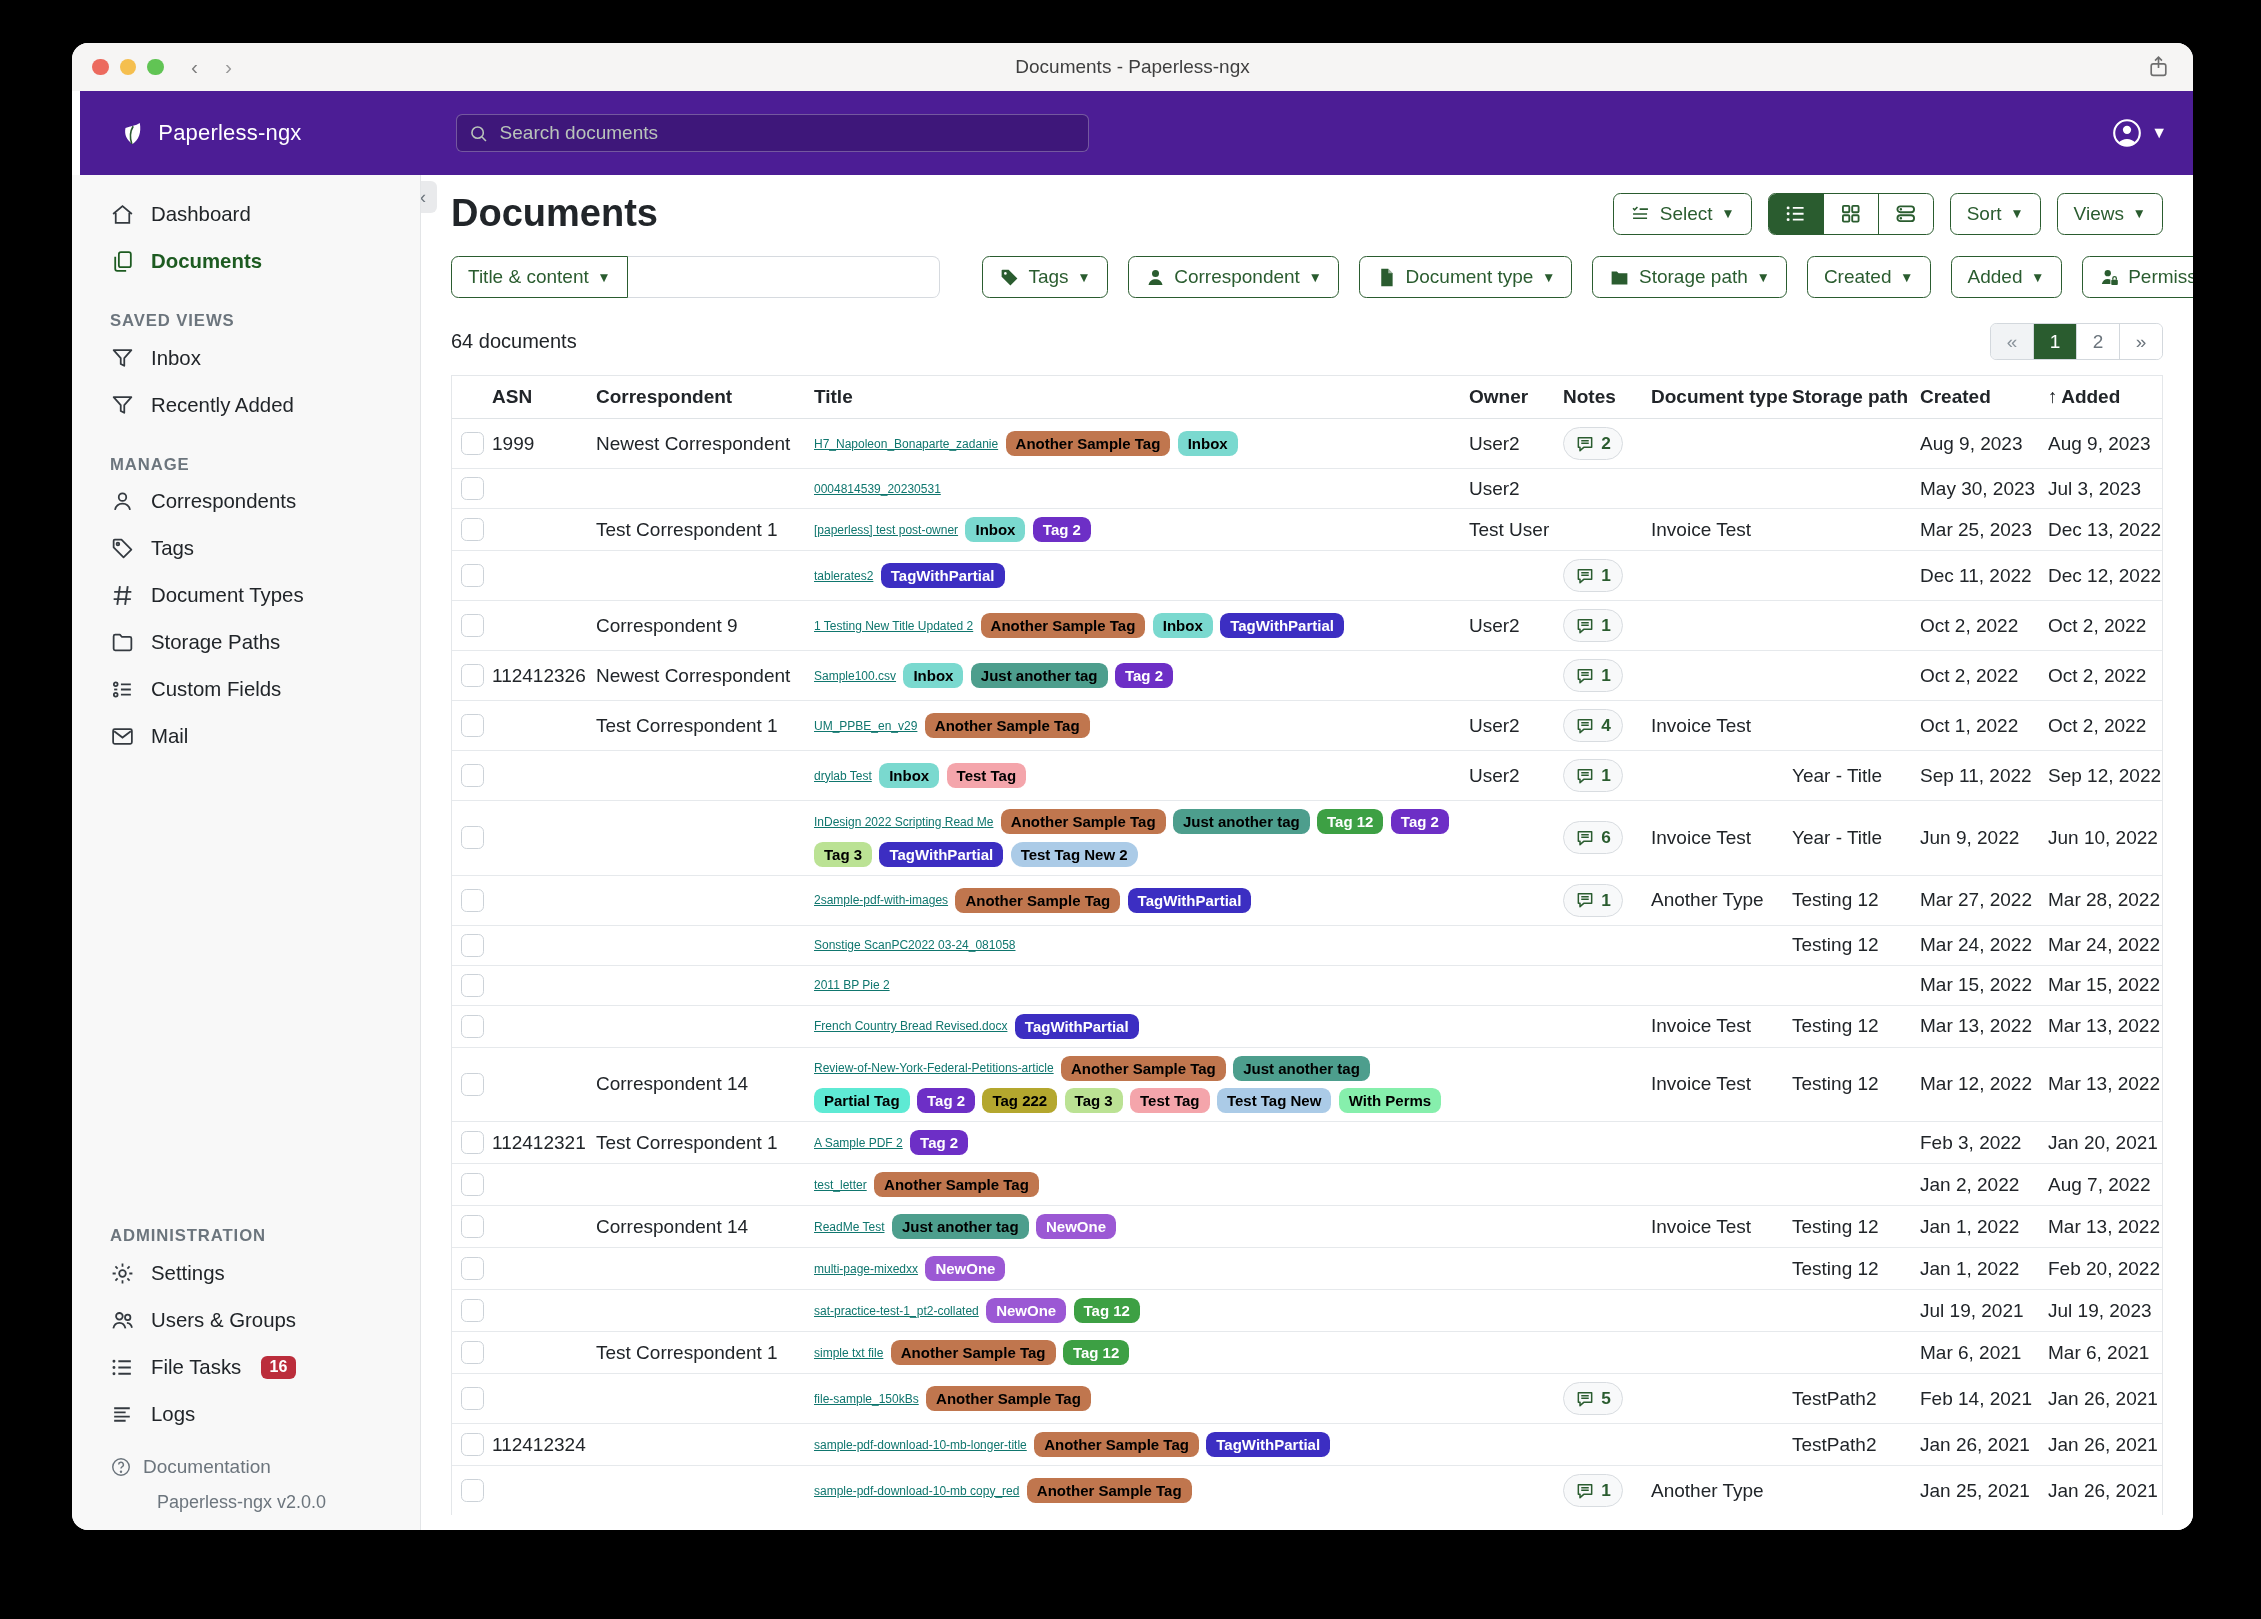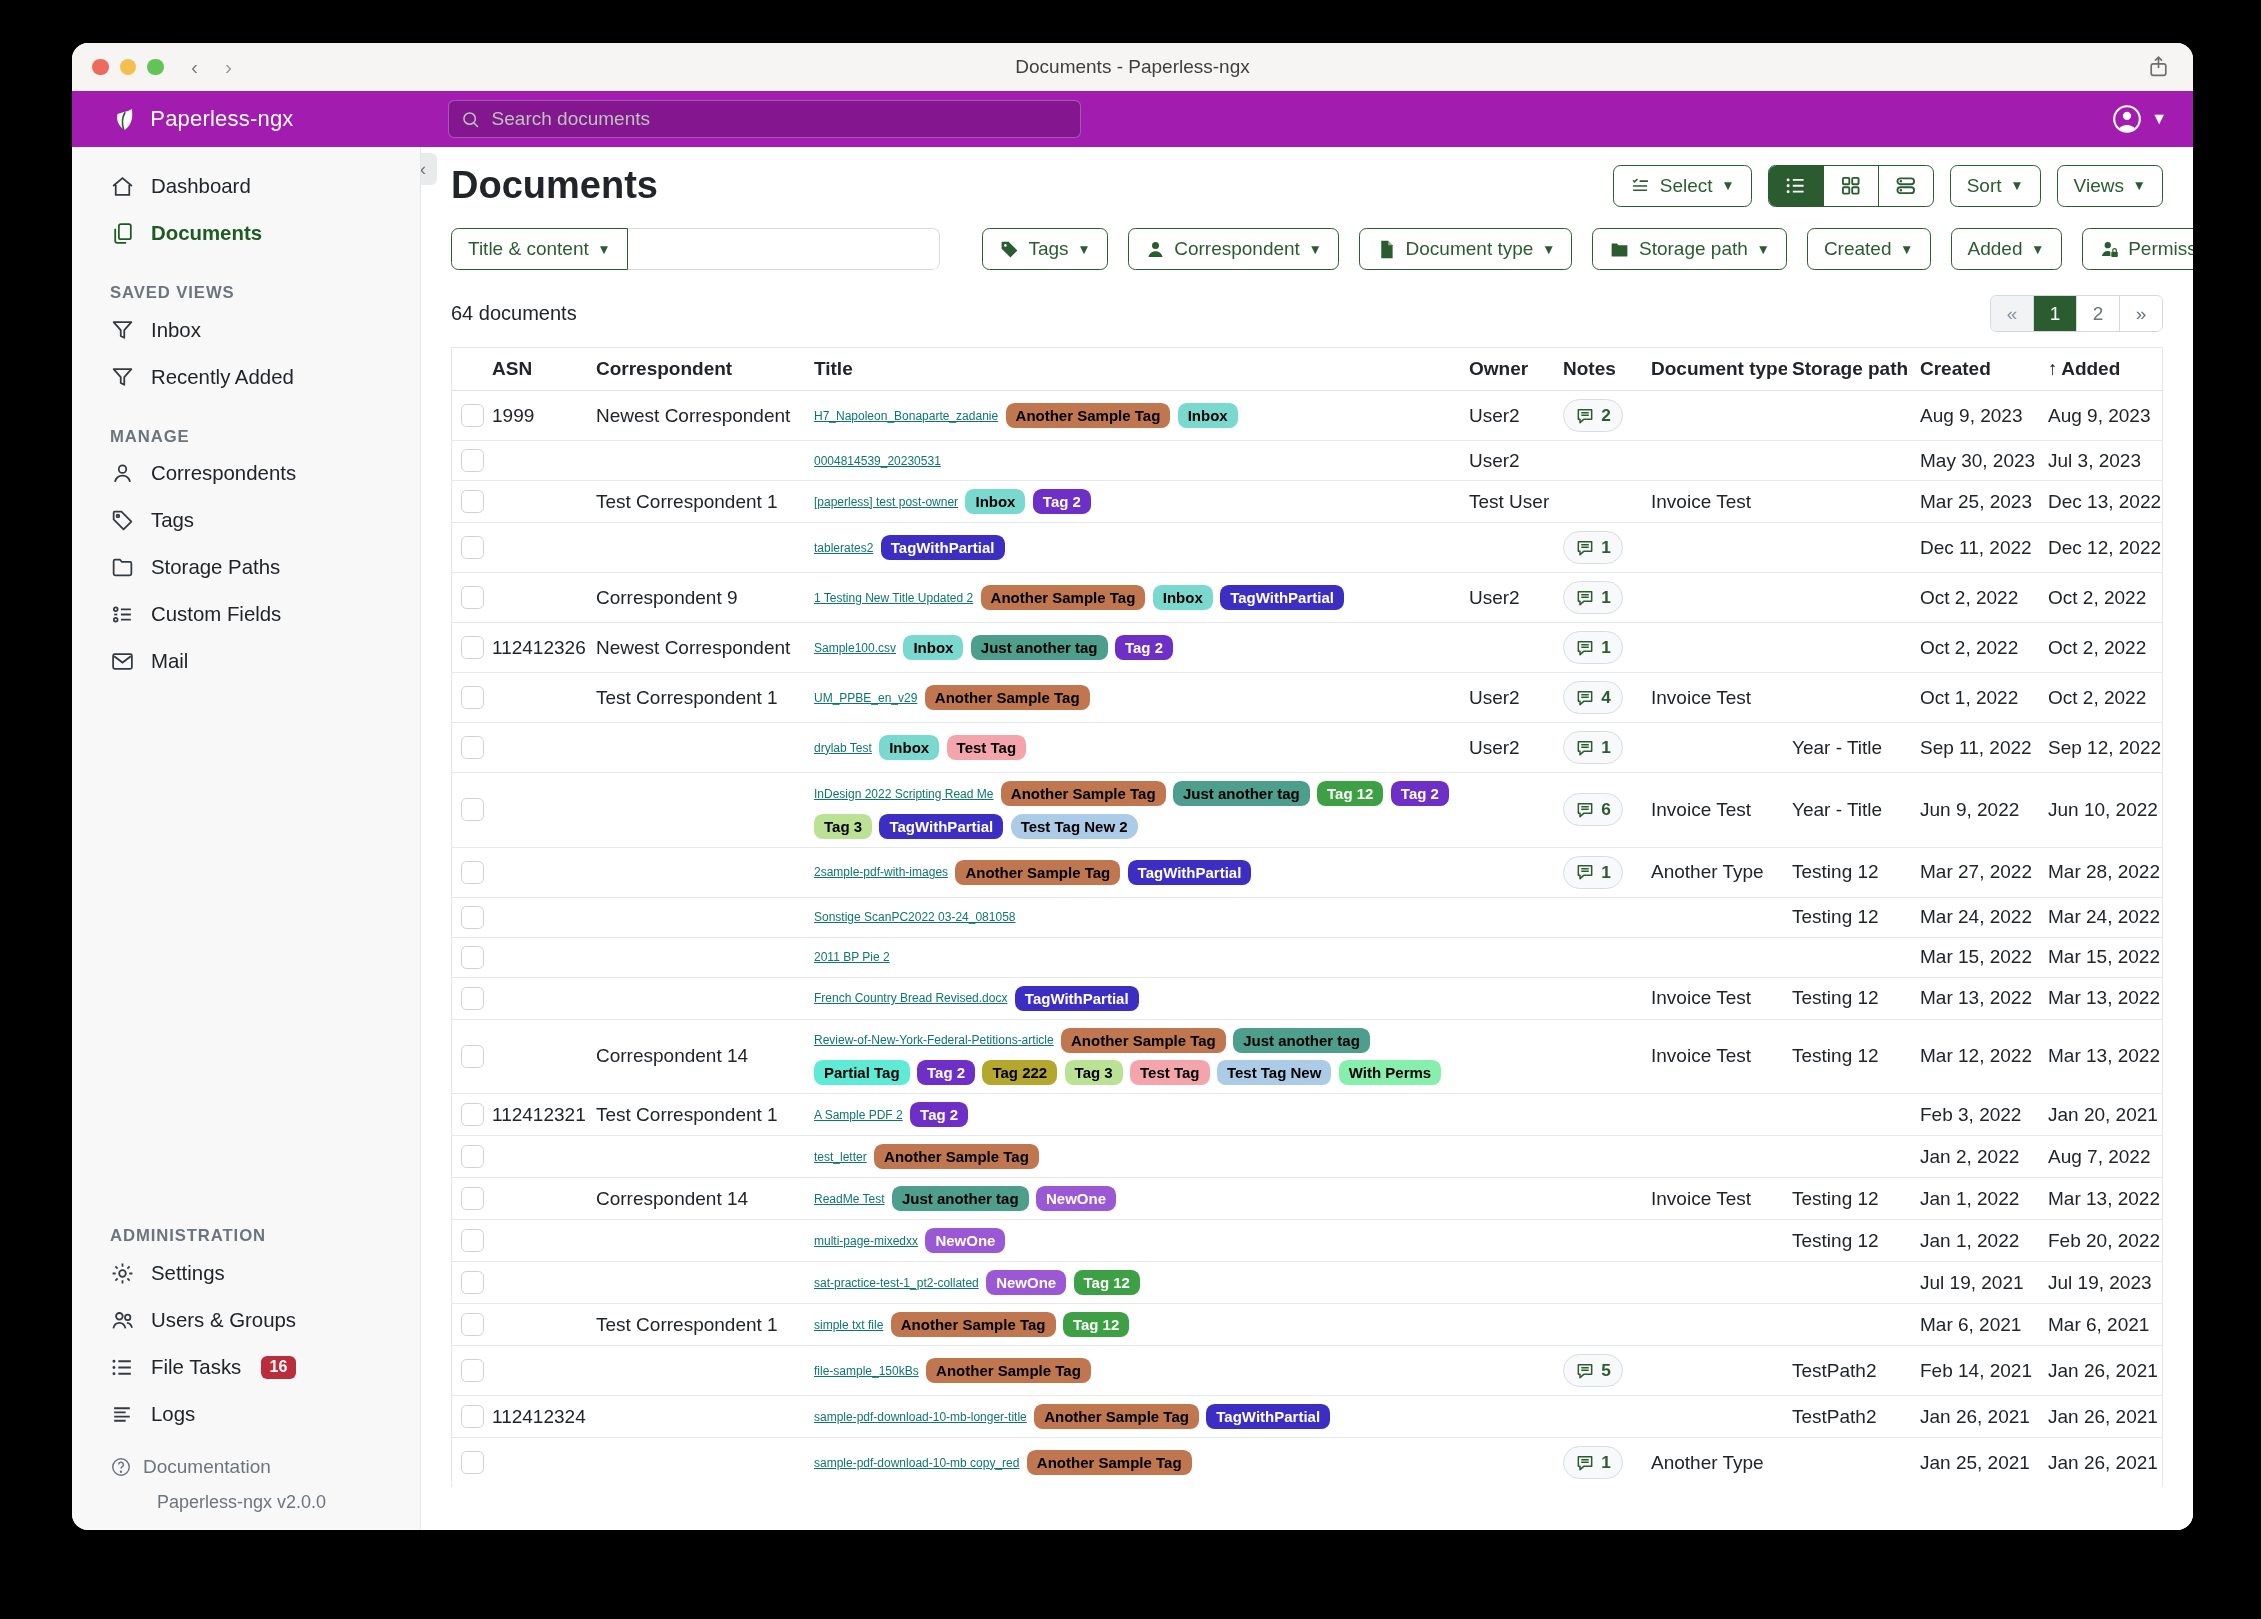--- a/index.html
+++ b/index.html
@@ -12,21 +12,21 @@
   .titlebar{height:48px;background:#f6f5f4;display:flex;align-items:center;position:relative;flex:none;}
   .traffic{display:flex;gap:11px;margin-left:20px;}
   .tl{width:16.7px;height:16.7px;border-radius:50%;}
   .tl.red{background:#ec6a5e;}.tl.yellow{background:#f5bf4f;}.tl.green{background:#61c454;}
   .navchev{font-size:21px;color:#9a9a9a;margin-left:27px;user-select:none;}
   .navchev.back{color:#7d7d7d;}
   .win-title{position:absolute;left:50%;top:50%;transform:translate(-50%,-50%);
              font-size:19px;color:#3f3f3f;}
   .share{position:absolute;right:22px;top:50%;transform:translateY(-50%);width:25px;height:25px;color:#6e6e6e;}
   
-  .appbar{height:56px;background:#a21caf;position:relative;display:flex;align-items:center;flex:none;}
+  .appbar{height:84px;background:#4c1d95;position:relative;display:flex;align-items:center;flex:none;margin-left:8px;}
   .brand{display:flex;align-items:center;gap:12.3px;margin-left:38px;color:#fff;}
   .brand .icon{width:28px;height:28px;color:#fff;}
   .brand-name{font-size:22px;font-weight:500;letter-spacing:0.2px;}
   .searchwrap{position:absolute;left:376px;top:50%;transform:translateY(-50%);width:633px;height:38px;
               background:rgba(0,0,0,.18);border:1.2px solid rgba(255,255,255,.28);border-radius:6.2px;
               display:flex;align-items:center;padding:0 11px;box-sizing:border-box;color:#b9c4ba;}
   .searchwrap .icon{width:21px;height:21px;flex:none;}
   .searchwrap input{flex:1;background:transparent;border:none;outline:none;color:#e4eae4;
                     font-size:19px;margin-left:8.6px;font-family:inherit;}
   .searchwrap input::placeholder{color:#b9c4ba;opacity:1;}
@@ -206,20 +206,28 @@
             <span class="icon">
               <svg viewBox="0 0 24 24" fill="none" stroke="currentColor" stroke-width="1.7" stroke-linejoin="round">
                 <path d="M3.5 11V4.5a1 1 0 0 1 1-1H11l9.5 9.5-7.5 7.5z"></path>
                 <circle cx="7.6" cy="7.6" r="1.3"></circle>
               </svg>
             </span>
             <span>Tags</span>
           </div>
           <div class="sbitem">
             <span class="icon">
+              <svg viewBox="0 0 24 24" fill="none" stroke="currentColor" stroke-width="1.8">
+                <path d="M9.5 3 7 21M17 3l-2.5 18M4 8.5h16.5M3.5 15.5H20"></path>
+              </svg>
+            </span>
+            <span>Document Types</span>
+          </div>
+          <div class="sbitem">
+            <span class="icon">
               <svg viewBox="0 0 24 24" fill="none" stroke="currentColor" stroke-width="1.7" stroke-linejoin="round">
                 <path d="M3.5 6a1.5 1.5 0 0 1 1.5-1.5h4.5l2 2.2h7.5A1.5 1.5 0 0 1 20.5 8.2V18a1.5 1.5 0 0 1-1.5 1.5H5A1.5 1.5 0 0 1 3.5 18z"></path>
               </svg>
             </span>
             <span>Storage Paths</span>
           </div>
           <div class="sbitem">
             <span class="icon">
               <svg viewBox="0 0 24 24" fill="none" stroke="currentColor" stroke-width="1.7">
                 <circle cx="5.5" cy="7" r="1.8"></circle>

